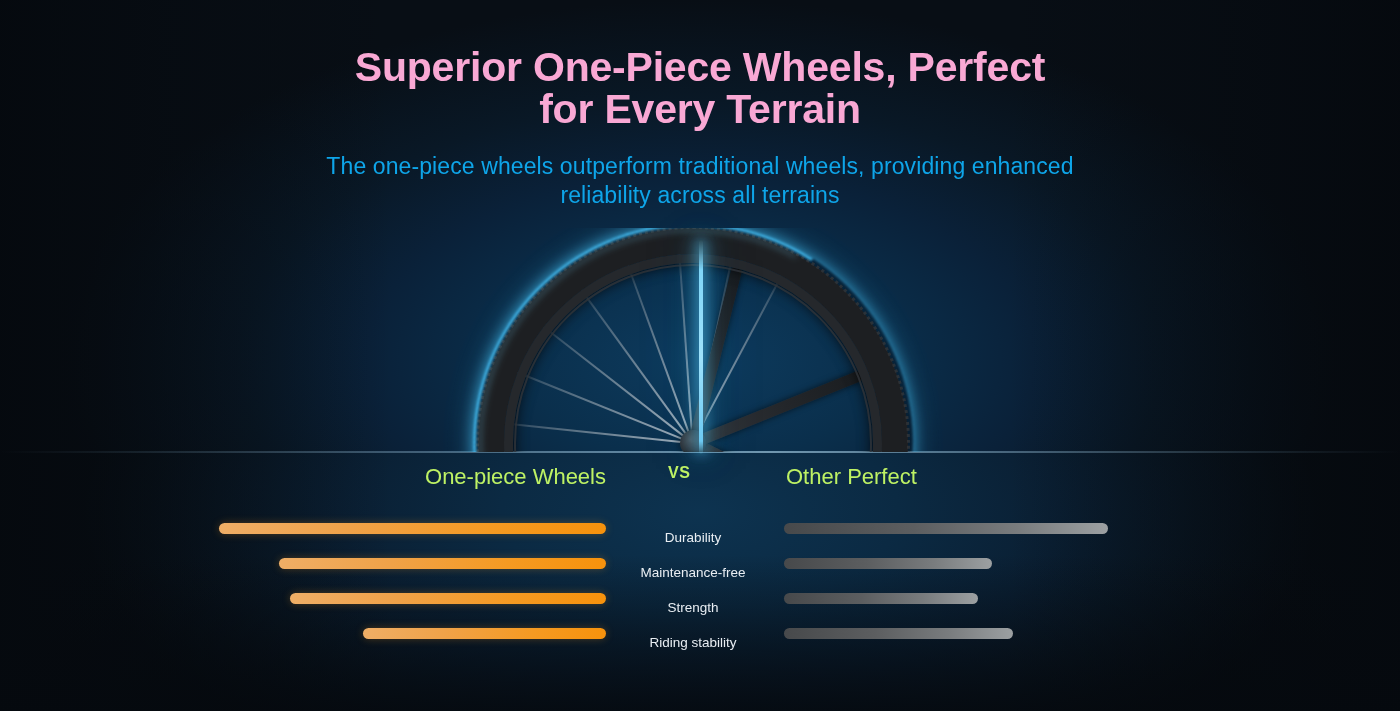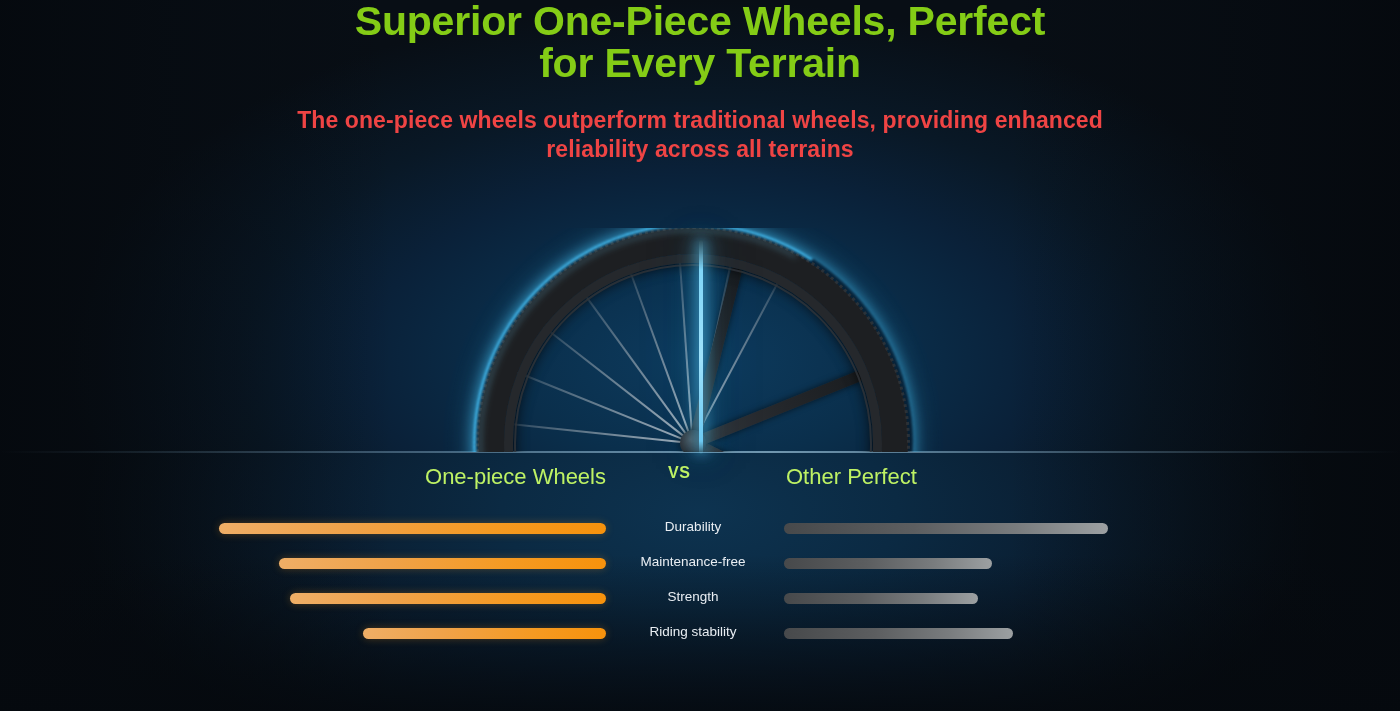--- a/index.html
+++ b/index.html
@@ -45,27 +45,28 @@
   .seam {
     position:absolute; left:0; right:0; top:451px; height:2px;
     background:linear-gradient(to right, rgba(140,185,215,0) 0%,
       rgba(140,185,215,.12) 10%, rgba(165,205,230,.55) 45%,
       rgba(175,215,238,.62) 55%, rgba(140,185,215,.14) 90%, rgba(140,185,215,0) 100%);
   }
 
   
   .header { position:absolute; top:0; left:0; width:1400px; text-align:center; z-index:6; }
   .headline {
+    margin-top:46px;
     font-size:41px; font-weight:bold; line-height:1.03;
-    color:#84cc16; letter-spacing:-.2px;
+    color:#f9a8d4; letter-spacing:-.2px;
   }
   .subtitle {
     margin-top:22px;
-    font-size:23px; font-weight:700; line-height:1.24;
-    color:#ef4444; letter-spacing:.1px;
+    font-size:23px; font-weight:400; line-height:1.24;
+    color:#0ea5e9; letter-spacing:.1px;
   }
 
   
   .wheel-stage {
     position:absolute; left:0; top:228px; width:1400px; height:224px;
     overflow:hidden; z-index:4;
   }
   .wheel-inner { position:absolute; left:478px; top:0; width:430px; height:430px; }
 
   .tire {
@@ -152,21 +153,21 @@
     font-size:22px; color:#bef264; white-space:nowrap;
   }
   .head-left  { right:794px; }        
   .head-vs    { left:668px; font-weight:bold; font-size:16px; letter-spacing:.5px; }
   .head-right { left:786px; }
 
   .rows { position:relative; margin-top:10px; }
   .row { position:relative; height:35px; }
 
   .bar-track-left  { position:absolute; right:794px; top:11px; height:11px; }
-  .bar-label       { position:absolute; left:600px; width:186px; top:7px;
+  .bar-label       { position:absolute; left:600px; width:186px; top:18px;
                      text-align:center; font-size:13.5px; color:#e9eef3; white-space:nowrap; }
   .bar-track-right { position:absolute; left:784px; top:11px; height:11px; }
 
   .bar {
     height:11px; border-radius:6px;
   }
   .bar-orange {
     background:linear-gradient(to right, #efae66 0%, #f0a248 34%, #f59a22 70%, #f7920c 100%);
     box-shadow:0 0 9px rgba(245,150,25,.28);
   }

